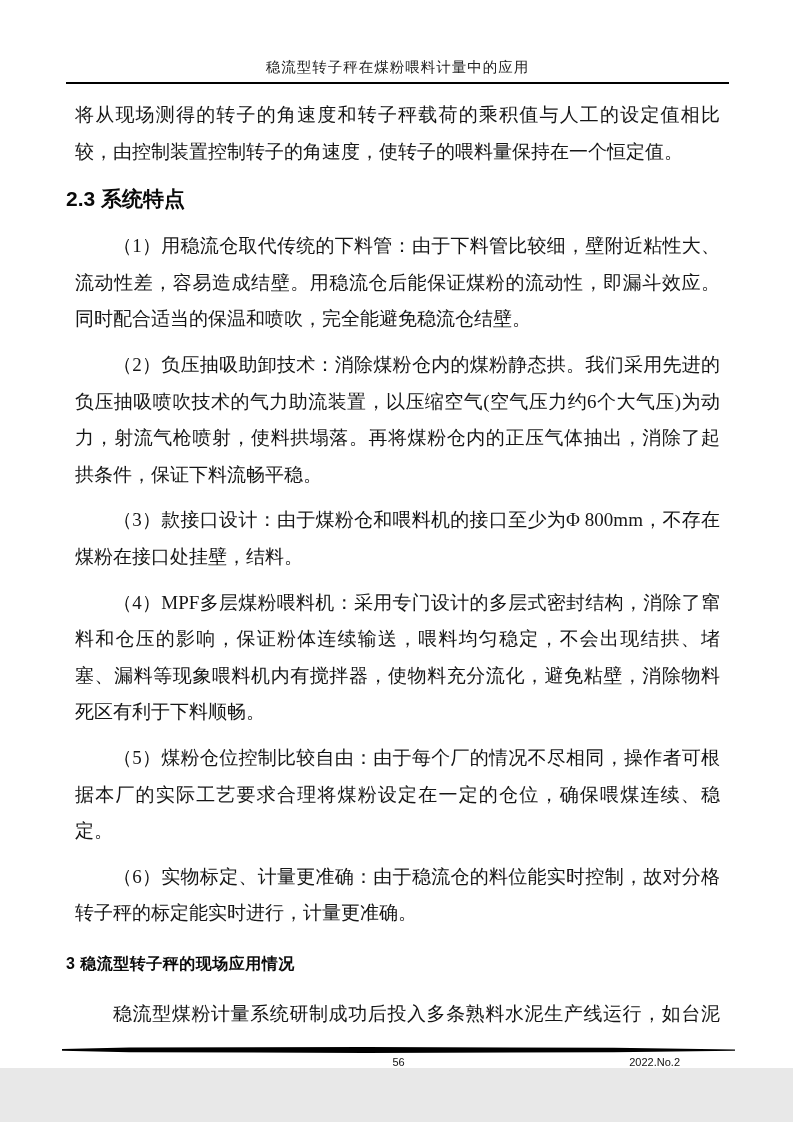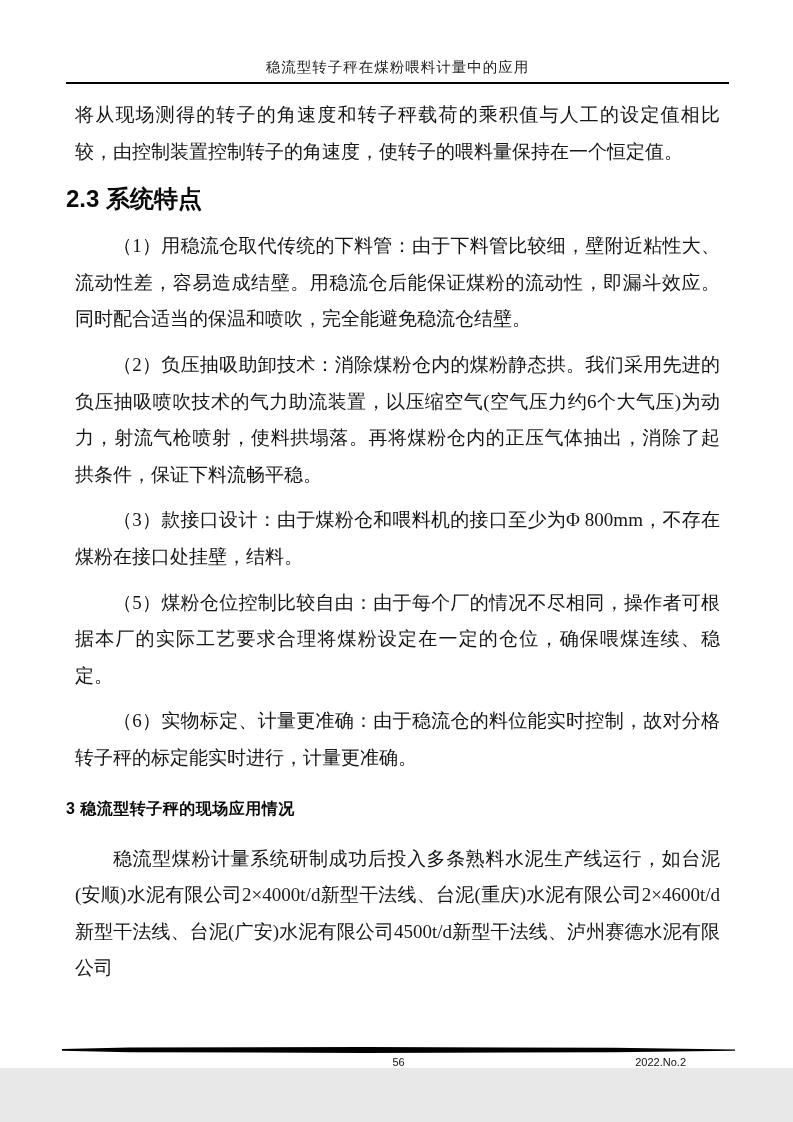--- a/index.html
+++ b/index.html
@@ -55,21 +55,21 @@
     text-justify: inter-ideograph;
   }
   .bodytext p.noindent {
     text-indent: 0;
   }
   .bodytext h2 {
     margin: 0;
     font-family: "Liberation Sans", "DejaVu Sans", sans-serif;
     font-weight: bold;
     color: #0a0a0a;
-    font-size: 24px;
+    font-size: 21px;
     line-height: 40px;
     text-indent: 0;
   }
   .bodytext h2.level1 {
     font-size: 16px;
     line-height: 46px;
     letter-spacing: 0.5px;
   }
   
   .footer {
@@ -93,21 +93,21 @@
     color: #111111;
   }
   .page-num {
     position: absolute;
     left: 0;
     right: 0;
     text-align: center;
   }
   .issue {
     position: absolute;
-    right: 49px;
+    right: 55px;
   }
 </style>
 </head>
 <body>
 
 <div class="page">
 
   <div class="header">
     <div class="running-title">稳流型转子秤在煤粉喂料计量中的应用</div>
     <div class="header-rule"></div>
@@ -118,20 +118,21 @@
 
     <h2>2.3 系统特点</h2>
 
 
     <p>（1）用稳流仓取代传统的下料管：由于下料管比较细，壁附近粘性大、流动性差，容易造成结壁。用稳流仓后能保证煤粉的流动性，即漏斗效应。同时配合适当的保温和喷吹，完全能避免稳流仓结壁。</p>
 
     <p>（2）负压抽吸助卸技术：消除煤粉仓内的煤粉静态拱。我们采用先进的负压抽吸喷吹技术的气力助流装置，以压缩空气(空气压力约6个大气压)为动力，射流气枪喷射，使料拱塌落。再将煤粉仓内的正压气体抽出，消除了起拱条件，保证下料流畅平稳。</p>
 
     <p>（3）款接口设计：由于煤粉仓和喂料机的接口至少为Φ 800mm，不存在煤粉在接口处挂壁，结料。</p>
 
+    <p>（4）MPF多层煤粉喂料机：采用专门设计的多层式密封结构，消除了窜料和仓压的影响，保证粉体连续输送，喂料均匀稳定，不会出现结拱、堵塞、漏料等现象喂料机内有搅拌器，使物料充分流化，避免粘壁，消除物料死区有利于下料顺畅。</p>
 
     <p>（5）煤粉仓位控制比较自由：由于每个厂的情况不尽相同，操作者可根据本厂的实际工艺要求合理将煤粉设定在一定的仓位，确保喂煤连续、稳定。</p>
 
     <p>（6）实物标定、计量更准确：由于稳流仓的料位能实时控制，故对分格转子秤的标定能实时进行，计量更准确。</p>
 
     <h2 class="level1">3  稳流型转子秤的现场应用情况</h2>
 
     <p>稳流型煤粉计量系统研制成功后投入多条熟料水泥生产线运行，如台泥(安顺)水泥有限公司2×4000t/d新型干法线、台泥(重庆)水泥有限公司2×4600t/d新型干法线、台泥(广安)水泥有限公司4500t/d新型干法线、泸州赛德水泥有限公司</p>
   </div>
 

